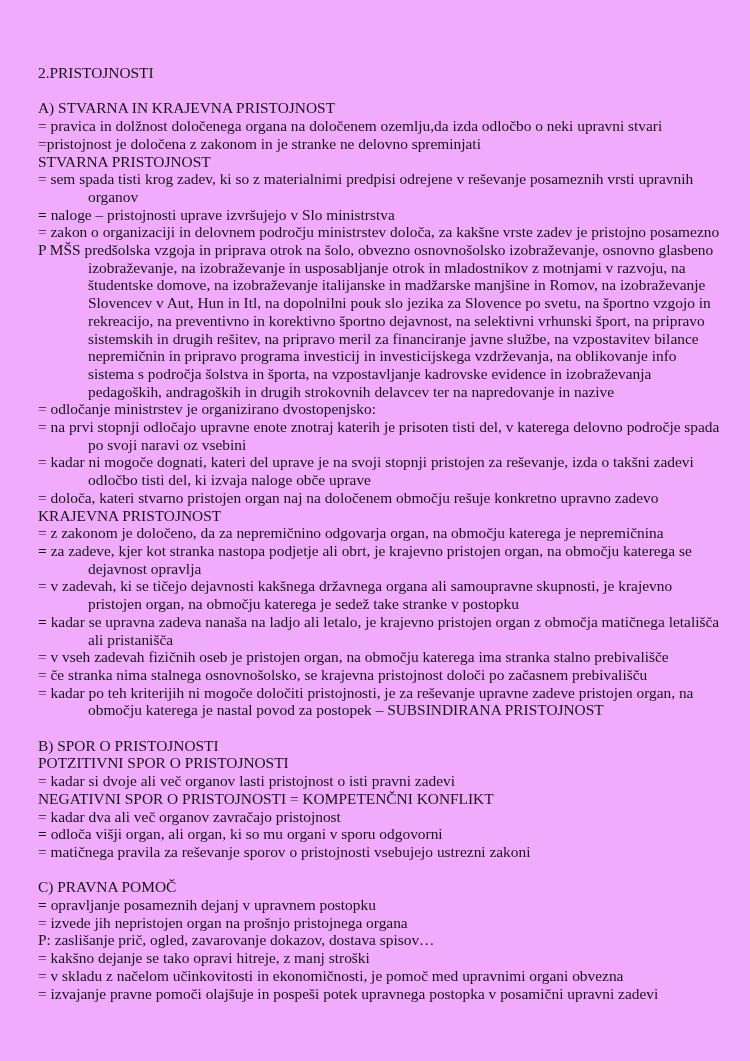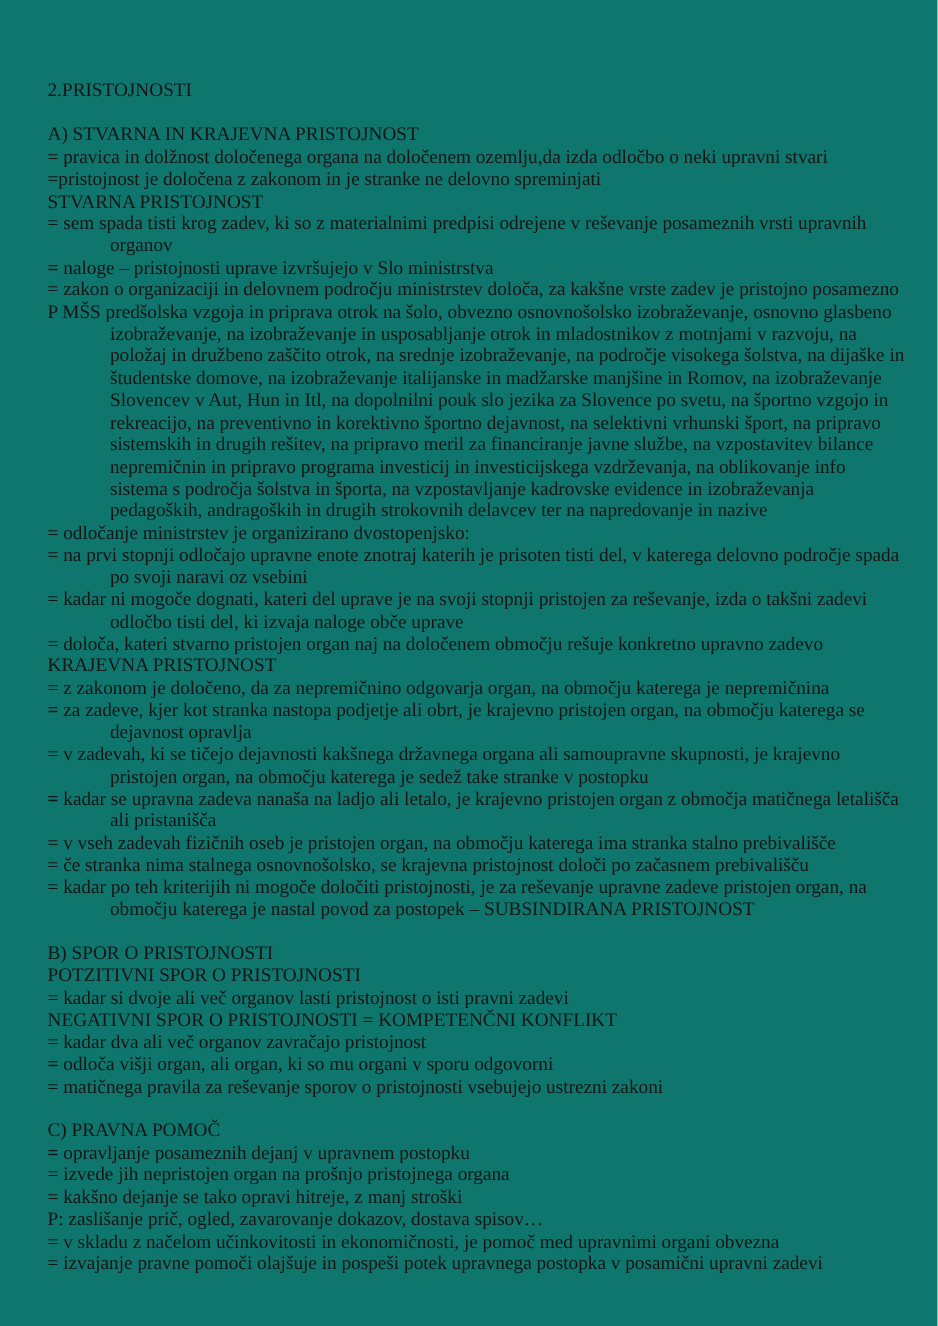--- a/index.html
+++ b/index.html
@@ -4,21 +4,21 @@
 <style>
   html, body {
     margin: 0;
     padding: 0;
     background: #ffffff;
   }
   .page {
     position: relative;
     width: 750px;
     height: 1061px;
-    background: #0f766e;
+    background: #f0abfc;
     box-sizing: border-box;
     padding: 64px 30px 0 38px;
     overflow: hidden;
     font-family: "Liberation Serif", "DejaVu Serif", serif;
     font-size: 15.4px;
     line-height: 17.7px;
     color: #151515;
   }
   .line {
     white-space: pre;
@@ -41,21 +41,20 @@
       <div class="line">A) STVARNA IN KRAJEVNA PRISTOJNOST</div>
       <div class="line">= pravica in dolžnost določenega organa na določenem ozemlju,da izda odločbo o neki upravni stvari</div>
       <div class="line">=pristojnost je določena z zakonom in je stranke ne delovno spreminjati</div>
       <div class="line">STVARNA PRISTOJNOST</div>
       <div class="line">= sem spada tisti krog zadev, ki so z materialnimi predpisi odrejene v reševanje posameznih vrsti upravnih</div>
       <div class="line cont">organov</div>
       <div class="line"><b>=</b> naloge – pristojnosti uprave izvršujejo v Slo ministrstva</div>
       <div class="line">= zakon o organizaciji in delovnem področju ministrstev določa, za kakšne vrste zadev je pristojno posamezno</div>
       <div class="line">P MŠS predšolska vzgoja in priprava otrok na šolo, obvezno osnovnošolsko izobraževanje, osnovno glasbeno</div>
       <div class="line cont">izobraževanje, na izobraževanje in usposabljanje otrok in mladostnikov z motnjami v razvoju, na</div>
-      <div class="line cont">položaj in družbeno zaščito otrok, na srednje izobraževanje, na področje visokega šolstva, na dijaške in</div>
       <div class="line cont">študentske domove, na izobraževanje italijanske in madžarske manjšine in Romov, na izobraževanje</div>
       <div class="line cont">Slovencev v Aut, Hun in Itl, na dopolnilni pouk slo jezika za Slovence po svetu, na športno vzgojo in</div>
       <div class="line cont">rekreacijo, na preventivno in korektivno športno dejavnost, na selektivni vrhunski šport, na pripravo</div>
       <div class="line cont">sistemskih in drugih rešitev, na pripravo meril za financiranje javne službe, na vzpostavitev bilance</div>
       <div class="line cont">nepremičnin in pripravo programa investicij in investicijskega vzdrževanja, na oblikovanje info</div>
       <div class="line cont">sistema s področja šolstva in športa, na vzpostavljanje kadrovske evidence in izobraževanja</div>
       <div class="line cont">pedagoških, andragoških in drugih strokovnih delavcev ter na napredovanje in nazive</div>
       <div class="line">= odločanje ministrstev je organizirano dvostopenjsko:</div>
       <div class="line">= na prvi stopnji odločajo upravne enote znotraj katerih je prisoten tisti del, v katerega delovno področje spada</div>
       <div class="line cont">po svoji naravi oz vsebini</div>
@@ -79,18 +78,18 @@
       <div class="line">POTZITIVNI SPOR O PRISTOJNOSTI</div>
       <div class="line">= kadar si dvoje ali več organov lasti pristojnost o isti pravni zadevi</div>
       <div class="line">NEGATIVNI SPOR O PRISTOJNOSTI = KOMPETENČNI KONFLIKT</div>
       <div class="line">= kadar dva ali več organov zavračajo pristojnost</div>
       <div class="line"><b>=</b> odloča višji organ, ali organ, ki so mu organi v sporu odgovorni</div>
       <div class="line">= matičnega pravila za reševanje sporov o pristojnosti vsebujejo ustrezni zakoni</div>
       <div class="line">&nbsp;</div>
       <div class="line">C) PRAVNA POMOČ</div>
       <div class="line"><b>=</b> opravljanje posameznih dejanj v upravnem postopku</div>
       <div class="line">= izvede jih nepristojen organ na prošnjo pristojnega organa</div>
+      <div class="line">P: zaslišanje prič, ogled, zavarovanje dokazov, dostava spisov…</div>
       <div class="line">= kakšno dejanje se tako opravi hitreje, z manj stroški</div>
-      <div class="line">P: zaslišanje prič, ogled, zavarovanje dokazov, dostava spisov…</div>
       <div class="line">= v skladu z načelom učinkovitosti in ekonomičnosti, je pomoč med upravnimi organi obvezna</div>
       <div class="line">= izvajanje pravne pomoči olajšuje in pospeši potek upravnega postopka v posamični upravni zadevi</div>
     </div>
 </div>
 
 </body></html>

